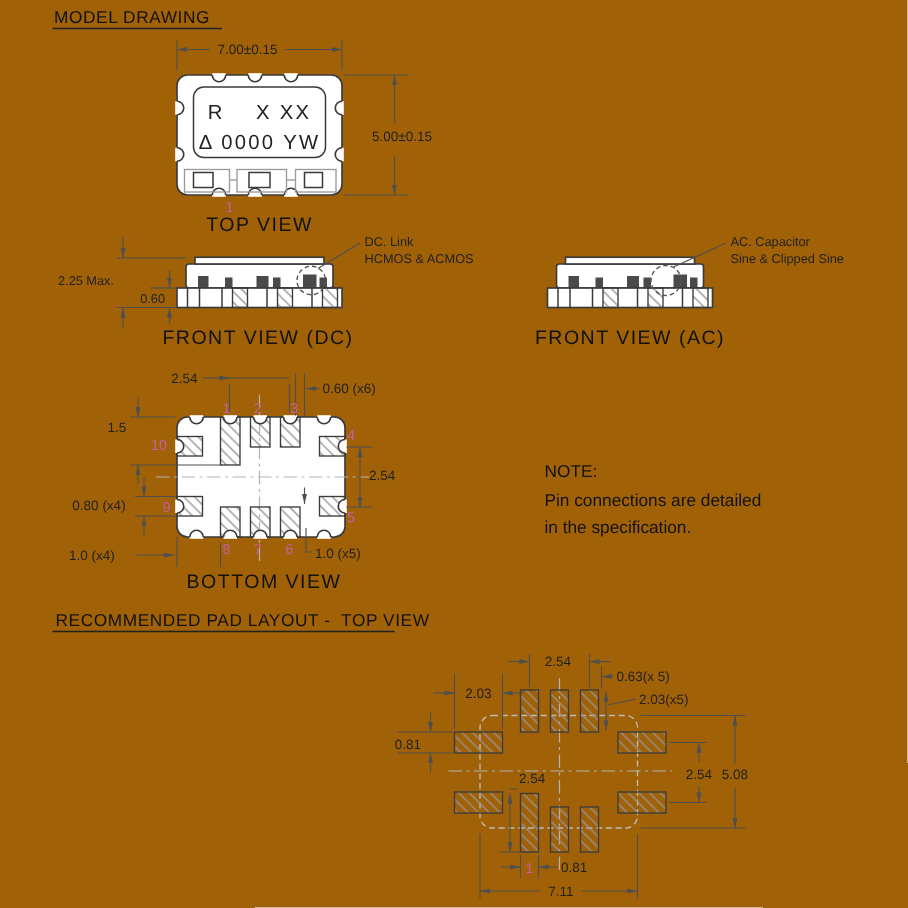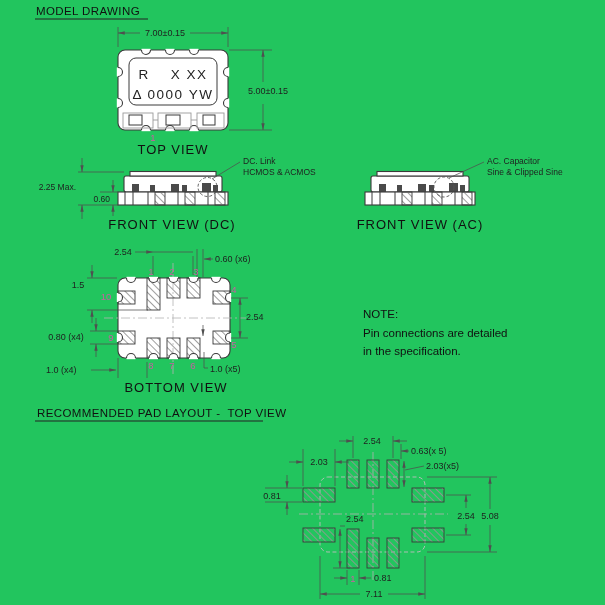--- a/index.html
+++ b/index.html
@@ -1,16 +1,16 @@
 <!DOCTYPE html>
 <html><head>
 <meta charset="utf-8">
 <style>
   html,body{margin:0;padding:0;background:#fff;}
-  .page{width:605px;height:605px;background:#22c55e;position:relative;overflow:hidden;}
+  .page{width:605px;height:605px;background:#a16207;position:relative;overflow:hidden;}
   svg{font-family:"Liberation Sans","DejaVu Sans",sans-serif;}
   .t-dim{font-size:9px;fill:#1f1f1f;}
   .t-dim-s{font-size:8.5px;fill:#1f1f1f;}
   .t-title{font-size:13px;fill:#111;letter-spacing:1px;}
   .t-head{font-size:11.5px;fill:#111;letter-spacing:.4px;}
   .t-note{font-size:11.5px;fill:#111;}
   .t-mark{font-size:13.5px;fill:#222;letter-spacing:1.5px;}
   .t-pin{font-size:9.5px;fill:#c75fa0;}
   .mid{text-anchor:middle;}
   .end{text-anchor:end;}

